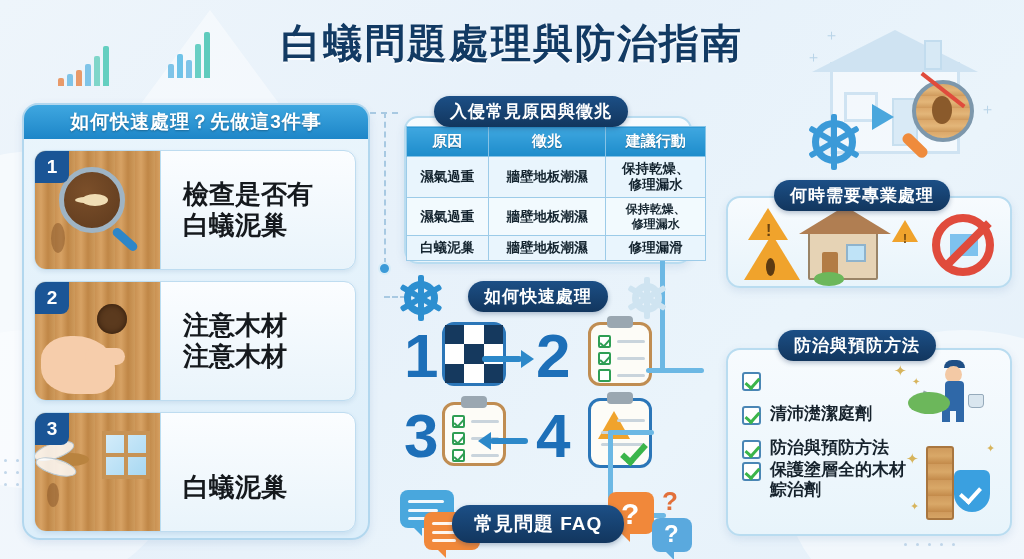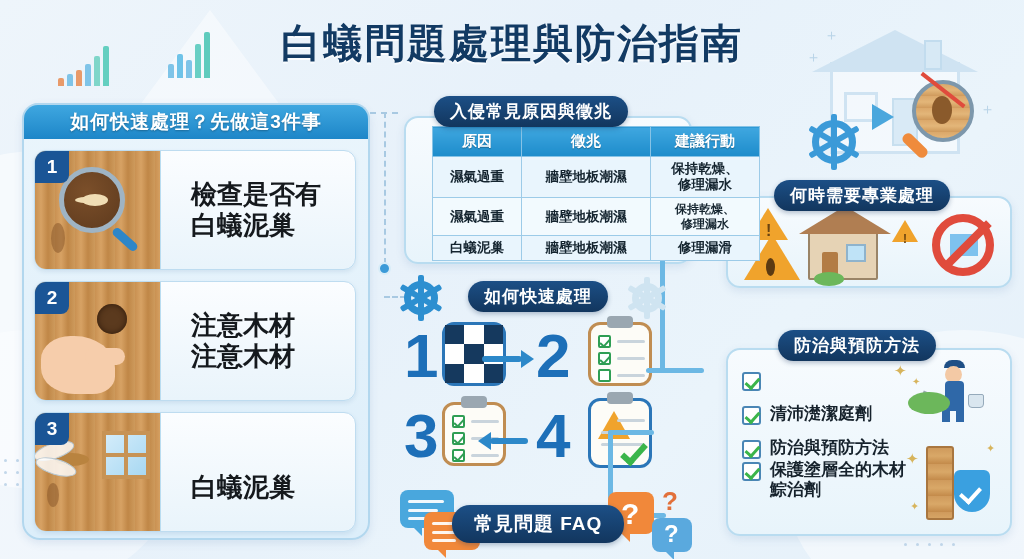--- a/index.html
+++ b/index.html
@@ -25,41 +25,41 @@
   
   .panel{position:absolute;background:linear-gradient(180deg,#f7fbfe 0%,#e8f4fb 100%);border:2px solid #b9dcf0;border-radius:16px;box-shadow:0 3px 8px rgba(60,110,160,.13);}
   .pill{position:absolute;background:linear-gradient(180deg,#1c4f86 0%,#12365e 100%);color:#fff;font-weight:bold;border-radius:18px;padding:5px 20px;font-size:18px;white-space:nowrap;box-shadow:0 2px 5px rgba(20,50,90,.3);z-index:6;letter-spacing:1px;}
   
   #left-panel{left:22px;top:103px;width:348px;height:437px;border-radius:18px;background:linear-gradient(180deg,#eaf5fc 0%,#dceefa 100%);border:2px solid #b2d7ee;}
   #left-header{position:absolute;left:22px;top:103px;width:348px;height:36px;border-radius:16px 16px 0 0;background:linear-gradient(180deg,#3fa7e0 0%,#1d86c8 100%);color:#fff;font-weight:bold;font-size:19px;display:flex;align-items:center;justify-content:center;letter-spacing:1px;text-shadow:0 1px 2px rgba(0,0,0,.28);z-index:5;border:2px solid #b2d7ee;border-bottom:none;}
   .step-card{position:absolute;left:34px;width:322px;height:120px;background:linear-gradient(180deg,#fbfdff 0%,#e9f4fb 100%);border:1.5px solid #bedcf0;border-radius:12px;display:flex;overflow:hidden;box-shadow:0 2px 4px rgba(60,110,160,.12);}
   .sc1{top:150px;} .sc2{top:281px;} .sc3{top:412px;}
   .step-img{position:relative;width:126px;height:100%;flex:none;background:repeating-linear-gradient(90deg,#c99152 0px,#d7a264 6px,#c08747 13px,#cd9a5c 20px);border-right:1px solid #b9dcf0;}
   .badge{position:absolute;left:0;top:0;width:34px;height:32px;background:#1a5596;color:#fff;font-weight:bold;font-size:19px;display:flex;align-items:center;justify-content:center;border-radius:3px 0 8px 0;z-index:3;}
-  .step-txt{flex:1;display:flex;align-items:center;padding-left:30px;font-size:26px;font-weight:bold;color:#15191d;line-height:1.18;}
+  .step-txt{flex:1;display:flex;align-items:center;padding-left:22px;font-size:26px;font-weight:bold;color:#15191d;line-height:1.18;}
   
   .knot{position:absolute;border-radius:50%;background:#8a5a2b;opacity:.55;}
   .magnifier{position:absolute;left:24px;top:16px;width:66px;height:66px;border-radius:50%;border:5px solid #9fb4c4;background:radial-gradient(circle at 40% 35%,#7b4f2a,#5e3a1d);}
   .magnifier:after{content:"";position:absolute;right:-20px;bottom:-16px;width:30px;height:9px;background:#2e86c8;border-radius:5px;transform:rotate(42deg);}
   .termite{position:absolute;left:18px;top:22px;width:26px;height:12px;border-radius:50%;background:#f0ddb4;box-shadow:-10px 0 0 -3px #f0ddb4;}
   .hand{position:absolute;left:6px;bottom:6px;width:74px;height:58px;background:#f6cdab;border-radius:40% 55% 30% 45%;}
   .hand:after{content:"";position:absolute;right:-10px;top:12px;width:40px;height:17px;background:#f6cdab;border-radius:10px;}
   .hole{position:absolute;left:62px;top:22px;width:30px;height:30px;border-radius:50%;background:#5b3a1e;box-shadow:inset 0 0 6px #2e1a0b;}
   .window{position:absolute;right:10px;top:18px;width:48px;height:48px;background:linear-gradient(135deg,#d3ecfa,#a8d8f2);border:4px solid #c79355;}
   .window:before,.window:after{content:"";position:absolute;background:#c79355;}
   .window:before{left:50%;top:0;width:4px;height:100%;margin-left:-2px;}
   .window:after{top:50%;left:0;height:4px;width:100%;margin-top:-2px;}
   .fly{position:absolute;left:20px;top:40px;width:34px;height:13px;border-radius:50%;background:#b9833f;}
   .fly:before,.fly:after{content:"";position:absolute;width:40px;height:14px;border-radius:50%;background:rgba(255,255,255,.82);border:1px solid #b9c8d2;}
   .fly:before{left:-22px;top:-10px;transform:rotate(-18deg);}
   .fly:after{left:-20px;top:6px;transform:rotate(16deg);}
   
   #table-panel{left:404px;top:116px;width:288px;height:148px;border-radius:14px;}
   #table-pill{left:434px;top:96px;font-size:17px;padding:4px 16px;}
-  table{position:absolute;left:432px;top:126px;width:328px;border-collapse:collapse;font-size:13.5px;z-index:4;}
+  table{position:absolute;left:406px;top:126px;width:300px;border-collapse:collapse;font-size:13.5px;z-index:4;}
   th{background:linear-gradient(180deg,#3fa7e0 0%,#1d8ccb 100%);color:#fff;font-weight:bold;padding:5px 2px;border:1px solid #86c3e6;font-size:15px;text-shadow:0 1px 1px rgba(0,0,0,.3);}
   td{border:1px solid #9ccbe8;padding:4px 3px;text-align:center;color:#14242f;font-weight:bold;background:#f2fafe;line-height:1.2;}
   tr:nth-child(odd) td{background:#e9f5fd;}
   td.small{font-size:12px;}
   
   #steps-pill{left:468px;top:281px;font-size:17px;padding:4px 16px;}
   .gear{position:absolute;z-index:3;}
   .gear .g{width:100%;height:100%;border-radius:50%;border:7px solid currentColor;position:relative;}
   .gear .g:before{content:"";position:absolute;left:50%;top:50%;width:8px;height:8px;margin:-4px 0 0 -4px;border-radius:50%;background:currentColor;}
   .gear s{position:absolute;left:50%;top:-6px;width:6px;height:calc(100% + 12px);margin-left:-3px;background:currentColor;border-radius:2px;}

